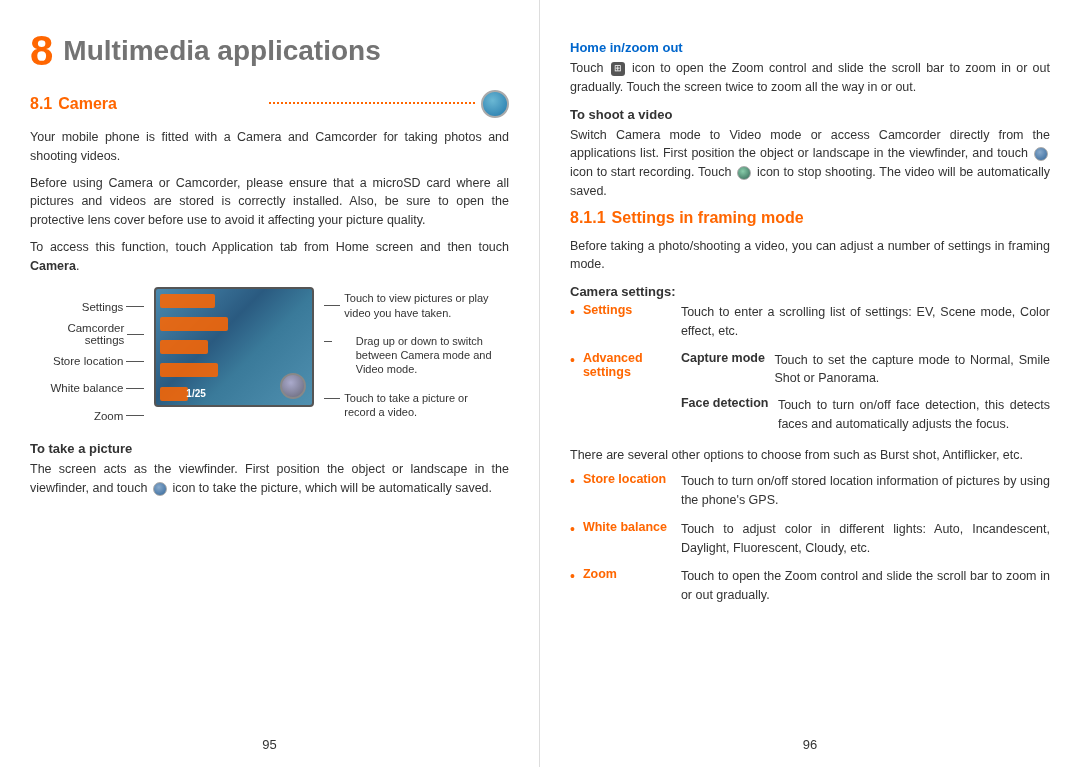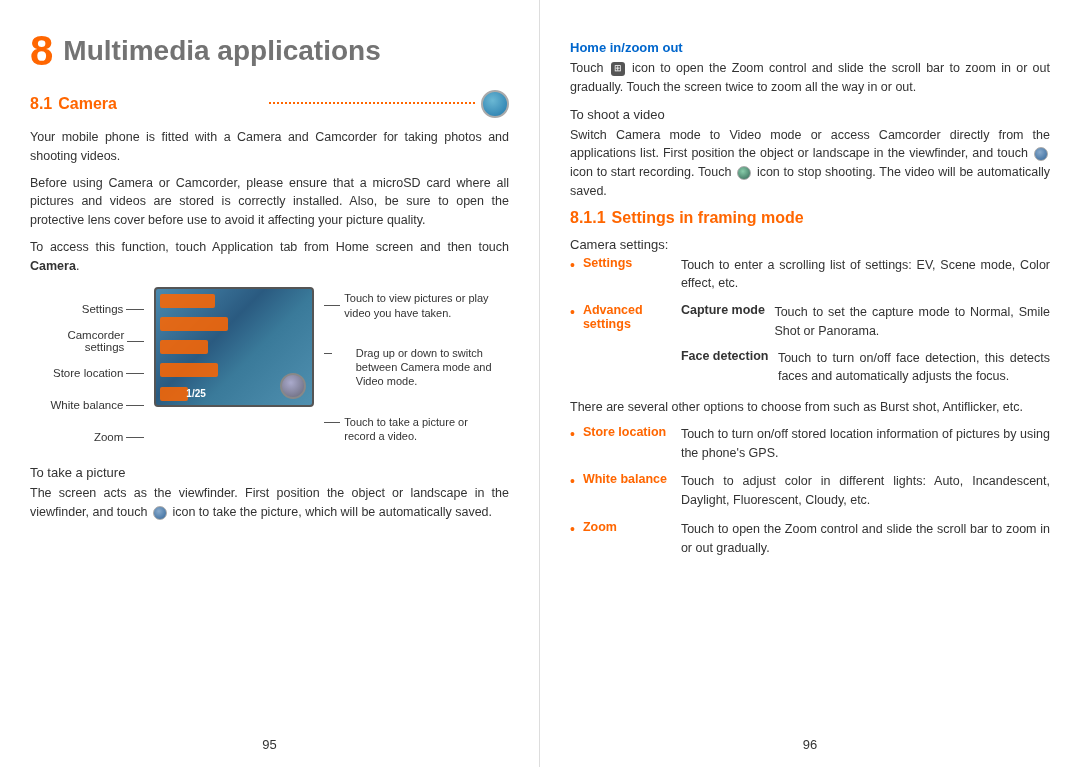--- a/index.html
+++ b/index.html
@@ -135,21 +135,21 @@
       width: 26px;
       height: 26px;
       border-radius: 50%;
       background: radial-gradient(circle at 40% 35%, #aac, #667);
       border: 2px solid #888;
     }
 
     
     .inline-heading {
       font-size: 13px;
-      font-weight: normal;
+      font-weight: bold;
       color: #333;
       margin-bottom: 4px;
       margin-top: 10px;
     }
 
     
     .page-number {
       text-align: center;
       font-size: 13px;
       color: #333;
@@ -248,21 +248,21 @@
     }
     .h-line {
       height: 1px;
       background: #555;
     }
 
     .right-labels-block {
       display: flex;
       flex-direction: column;
       justify-content: center;
-      gap: 12px;
+      gap: 0;
       padding-top: 4px;
     }
     .right-label-item {
       display: flex;
       flex-direction: column;
       font-size: 11.5px;
       margin-bottom: 8px;
     }
   </style>
 </head>
@@ -376,20 +376,21 @@
       <span>icon to start recording. Touch</span>
       <span class="inline-icon-circle" style="background:radial-gradient(circle at 40% 35%, #88ccaa, #336655);"></span>
       <span>icon to stop shooting. The video will be automatically saved.</span>
     </p>
 
     <div class="section-heading" style="margin-top:2px;">
       <span class="section-number">8.1.1</span>
       <span class="section-title">Settings in framing mode</span>
     </div>
 
+    <p class="body-text">Before taking a photo/shooting a video, you can adjust a number of settings in framing mode.</p>
 
     <div class="inline-heading">Camera settings:</div>
 
     <div class="bullet-row">
       <span class="bullet-dot">•</span>
       <span class="bullet-term">Settings</span>
       <span class="bullet-content">Touch to enter a scrolling list of settings: EV, Scene mode, Color effect, etc.</span>
     </div>
 
     <div class="bullet-row" style="align-items:flex-start;margin-bottom:4px;">

